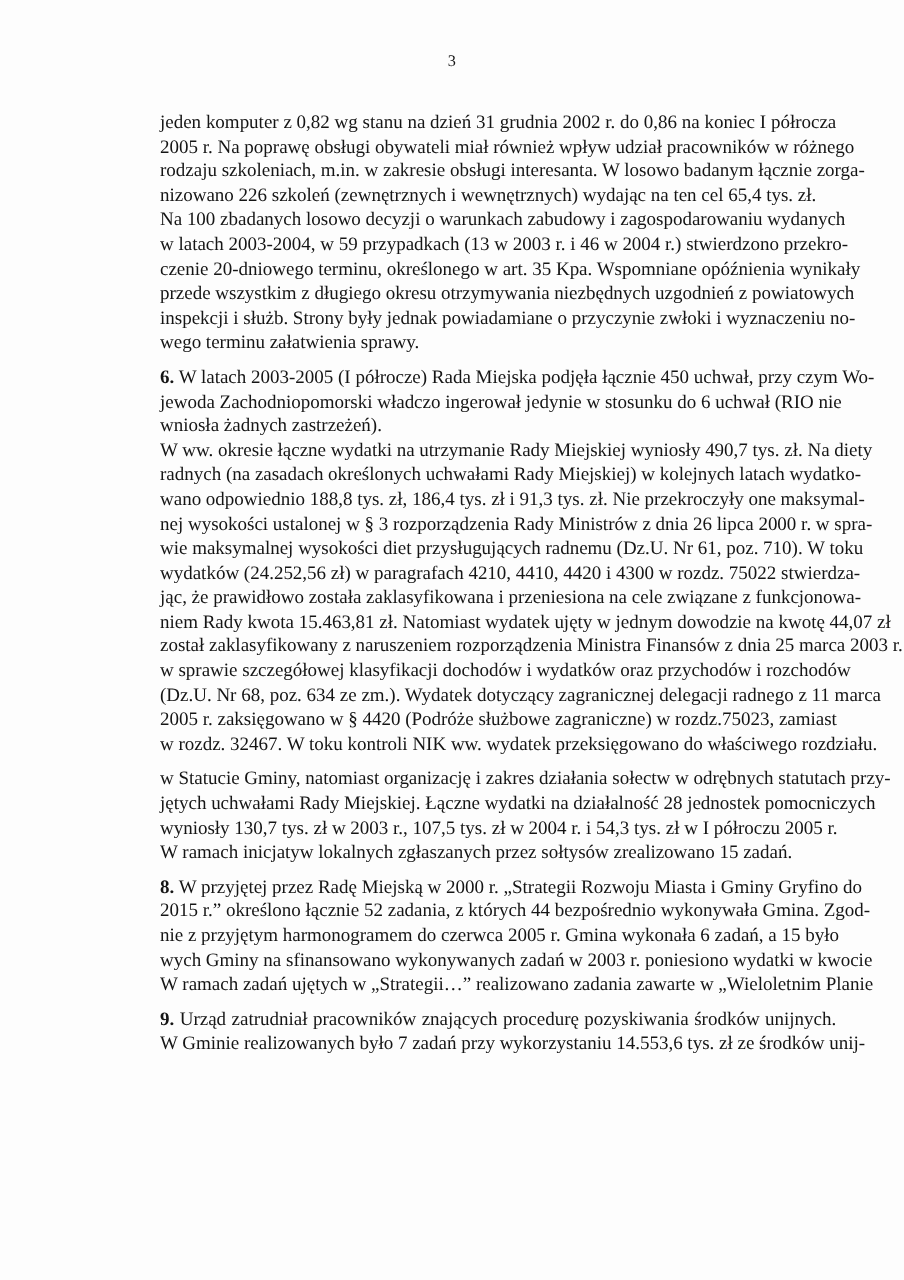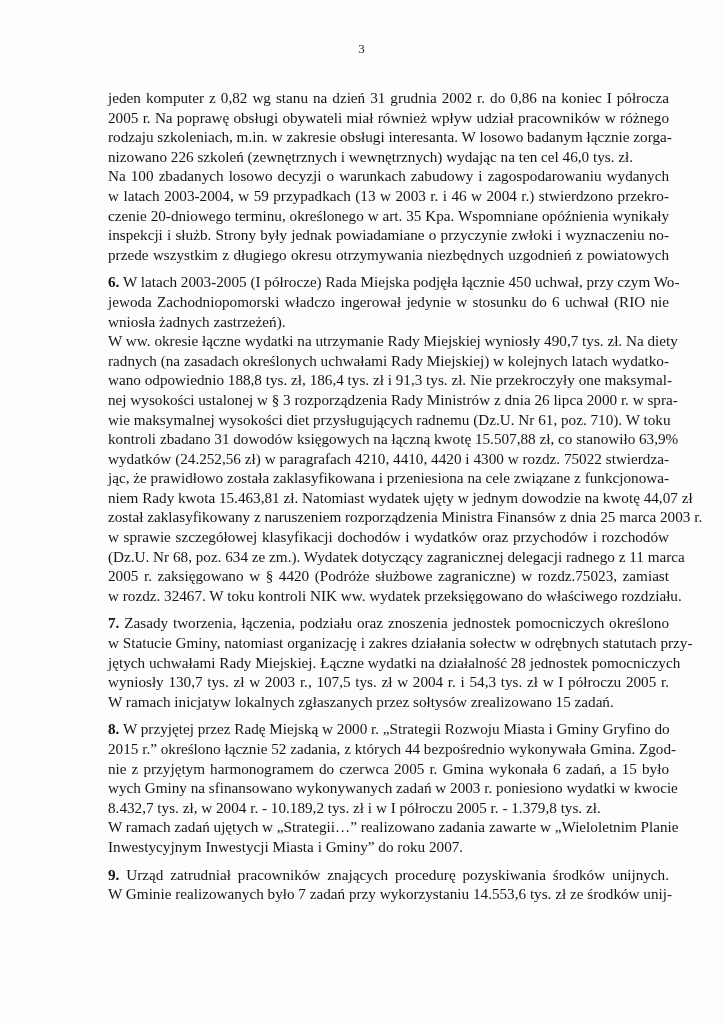--- a/index.html
+++ b/index.html
@@ -26,88 +26,86 @@
   .para { margin: 0; }
   .para + .para.gap { margin-top: 8px; }
   .line {
     display: block;
     font-size: 15.2px;
     line-height: 19.6px;
     height: 19.6px;
     white-space: nowrap;
     text-align: justify;
     text-align-last: justify;
+    margin-left: 20px;
   }
   .line.last { text-align-last: left; }
   .num { font-weight: bold; }
 </style>
 </head>
 <body>
 
 <div class="page-number">3</div>
 
 <div class="content">
 
   <div class="para">
     <span class="line">jeden komputer z 0,82 wg stanu na dzień 31 grudnia 2002 r. do 0,86 na koniec I półrocza</span>
     <span class="line">2005 r. Na poprawę obsługi obywateli miał również wpływ udział pracowników w różnego</span>
     <span class="line">rodzaju szkoleniach, m.in. w zakresie obsługi interesanta. W losowo badanym łącznie zorga-</span>
-    <span class="line last">nizowano 226 szkoleń (zewnętrznych i wewnętrznych) wydając na ten cel 46,0 tys. zł.</span>
+    <span class="line last">nizowano 226 szkoleń (zewnętrznych i wewnętrznych) wydając na ten cel 65,4 tys. zł.</span>
   </div>
 
   <div class="para">
     <span class="line">Na 100 zbadanych losowo decyzji o warunkach zabudowy i zagospodarowaniu wydanych</span>
     <span class="line">w latach 2003-2004, w 59 przypadkach (13 w 2003 r. i 46 w 2004 r.) stwierdzono przekro-</span>
     <span class="line">czenie 20-dniowego terminu, określonego w art. 35 Kpa. Wspomniane opóźnienia wynikały</span>
+    <span class="line">przede wszystkim z długiego okresu otrzymywania niezbędnych uzgodnień z powiatowych</span>
     <span class="line">inspekcji i służb. Strony były jednak powiadamiane o przyczynie zwłoki i wyznaczeniu no-</span>
-    <span class="line">przede wszystkim z długiego okresu otrzymywania niezbędnych uzgodnień z powiatowych</span>
+    <span class="line last">wego terminu załatwienia sprawy.</span>
   </div>
 
   <div class="para gap">
     <span class="line"><span class="num">6.</span><span> W latach 2003-2005 (I półrocze) Rada Miejska podjęła łącznie 450 uchwał, przy czym Wo-</span></span>
     <span class="line">jewoda Zachodniopomorski władczo ingerował jedynie w stosunku do 6 uchwał (RIO nie</span>
     <span class="line last">wniosła żadnych zastrzeżeń).</span>
   </div>
 
   <div class="para">
     <span class="line">W ww. okresie łączne wydatki na utrzymanie Rady Miejskiej wyniosły 490,7 tys. zł. Na diety</span>
     <span class="line">radnych (na zasadach określonych uchwałami Rady Miejskiej) w kolejnych latach wydatko-</span>
     <span class="line">wano odpowiednio 188,8 tys. zł, 186,4 tys. zł i 91,3 tys. zł. Nie przekroczyły one maksymal-</span>
     <span class="line">nej wysokości ustalonej w § 3 rozporządzenia Rady Ministrów z dnia 26 lipca 2000 r. w spra-</span>
     <span class="line">wie maksymalnej wysokości diet przysługujących radnemu (Dz.U. Nr 61, poz. 710). W toku</span>
-    <span class="line">kontroli zbadano 31 dowodów księgowych na łączną kwotę 15.507,88 zł, co stanowiło 63,9%</span>
     <span class="line">wydatków (24.252,56 zł) w paragrafach 4210, 4410, 4420 i 4300 w rozdz. 75022 stwierdza-</span>
     <span class="line">jąc, że prawidłowo została zaklasyfikowana i przeniesiona na cele związane z funkcjonowa-</span>
     <span class="line">niem Rady kwota 15.463,81 zł. Natomiast wydatek ujęty w jednym dowodzie na kwotę 44,07 zł</span>
     <span class="line">został zaklasyfikowany z naruszeniem rozporządzenia Ministra Finansów z dnia 25 marca 2003 r.</span>
     <span class="line">w sprawie szczegółowej klasyfikacji dochodów i wydatków oraz przychodów i rozchodów</span>
     <span class="line">(Dz.U. Nr 68, poz. 634 ze zm.). Wydatek dotyczący zagranicznej delegacji radnego z 11 marca</span>
     <span class="line">2005 r. zaksięgowano w § 4420 (Podróże służbowe zagraniczne) w rozdz.75023, zamiast</span>
     <span class="line last">w rozdz. 32467. W toku kontroli NIK ww. wydatek przeksięgowano do właściwego rozdziału.</span>
   </div>
 
   <div class="para gap">
-    <span class="line"><span class="num">7.</span><span> Zasady tworzenia, łączenia, podziału oraz znoszenia jednostek pomocniczych określono</span></span>
     <span class="line">w Statucie Gminy, natomiast organizację i zakres działania sołectw w odrębnych statutach przy-</span>
     <span class="line">jętych uchwałami Rady Miejskiej. Łączne wydatki na działalność 28 jednostek pomocniczych</span>
     <span class="line">wyniosły 130,7 tys. zł w 2003 r., 107,5 tys. zł w 2004 r. i 54,3 tys. zł w I półroczu 2005 r.</span>
     <span class="line last">W ramach inicjatyw lokalnych zgłaszanych przez sołtysów zrealizowano 15 zadań.</span>
   </div>
 
   <div class="para gap">
     <span class="line"><span class="num">8.</span><span> W przyjętej przez Radę Miejską w 2000 r. „Strategii Rozwoju Miasta i Gminy Gryfino do</span></span>
     <span class="line">2015 r.” określono łącznie 52 zadania, z których 44 bezpośrednio wykonywała Gmina. Zgod-</span>
     <span class="line">nie z przyjętym harmonogramem do czerwca 2005 r. Gmina wykonała 6 zadań, a 15 było</span>
     <span class="line">wych Gminy na sfinansowano wykonywanych zadań w 2003 r. poniesiono wydatki w kwocie</span>
-    <span class="line last">8.432,7 tys. zł, w 2004 r. - 10.189,2 tys. zł i w I półroczu 2005 r. - 1.379,8 tys. zł.</span>
   </div>
 
   <div class="para">
     <span class="line">W ramach zadań ujętych w „Strategii…” realizowano zadania zawarte w „Wieloletnim Planie</span>
-    <span class="line last">Inwestycyjnym Inwestycji Miasta i Gminy” do roku 2007.</span>
   </div>
 
   <div class="para gap">
     <span class="line"><span class="num">9.</span><span> Urząd zatrudniał pracowników znających procedurę pozyskiwania środków unijnych.</span></span>
     <span class="line">W Gminie realizowanych było 7 zadań przy wykorzystaniu 14.553,6 tys. zł ze środków unij-</span>
   </div>
 
 </div>
 
 </body></html>

